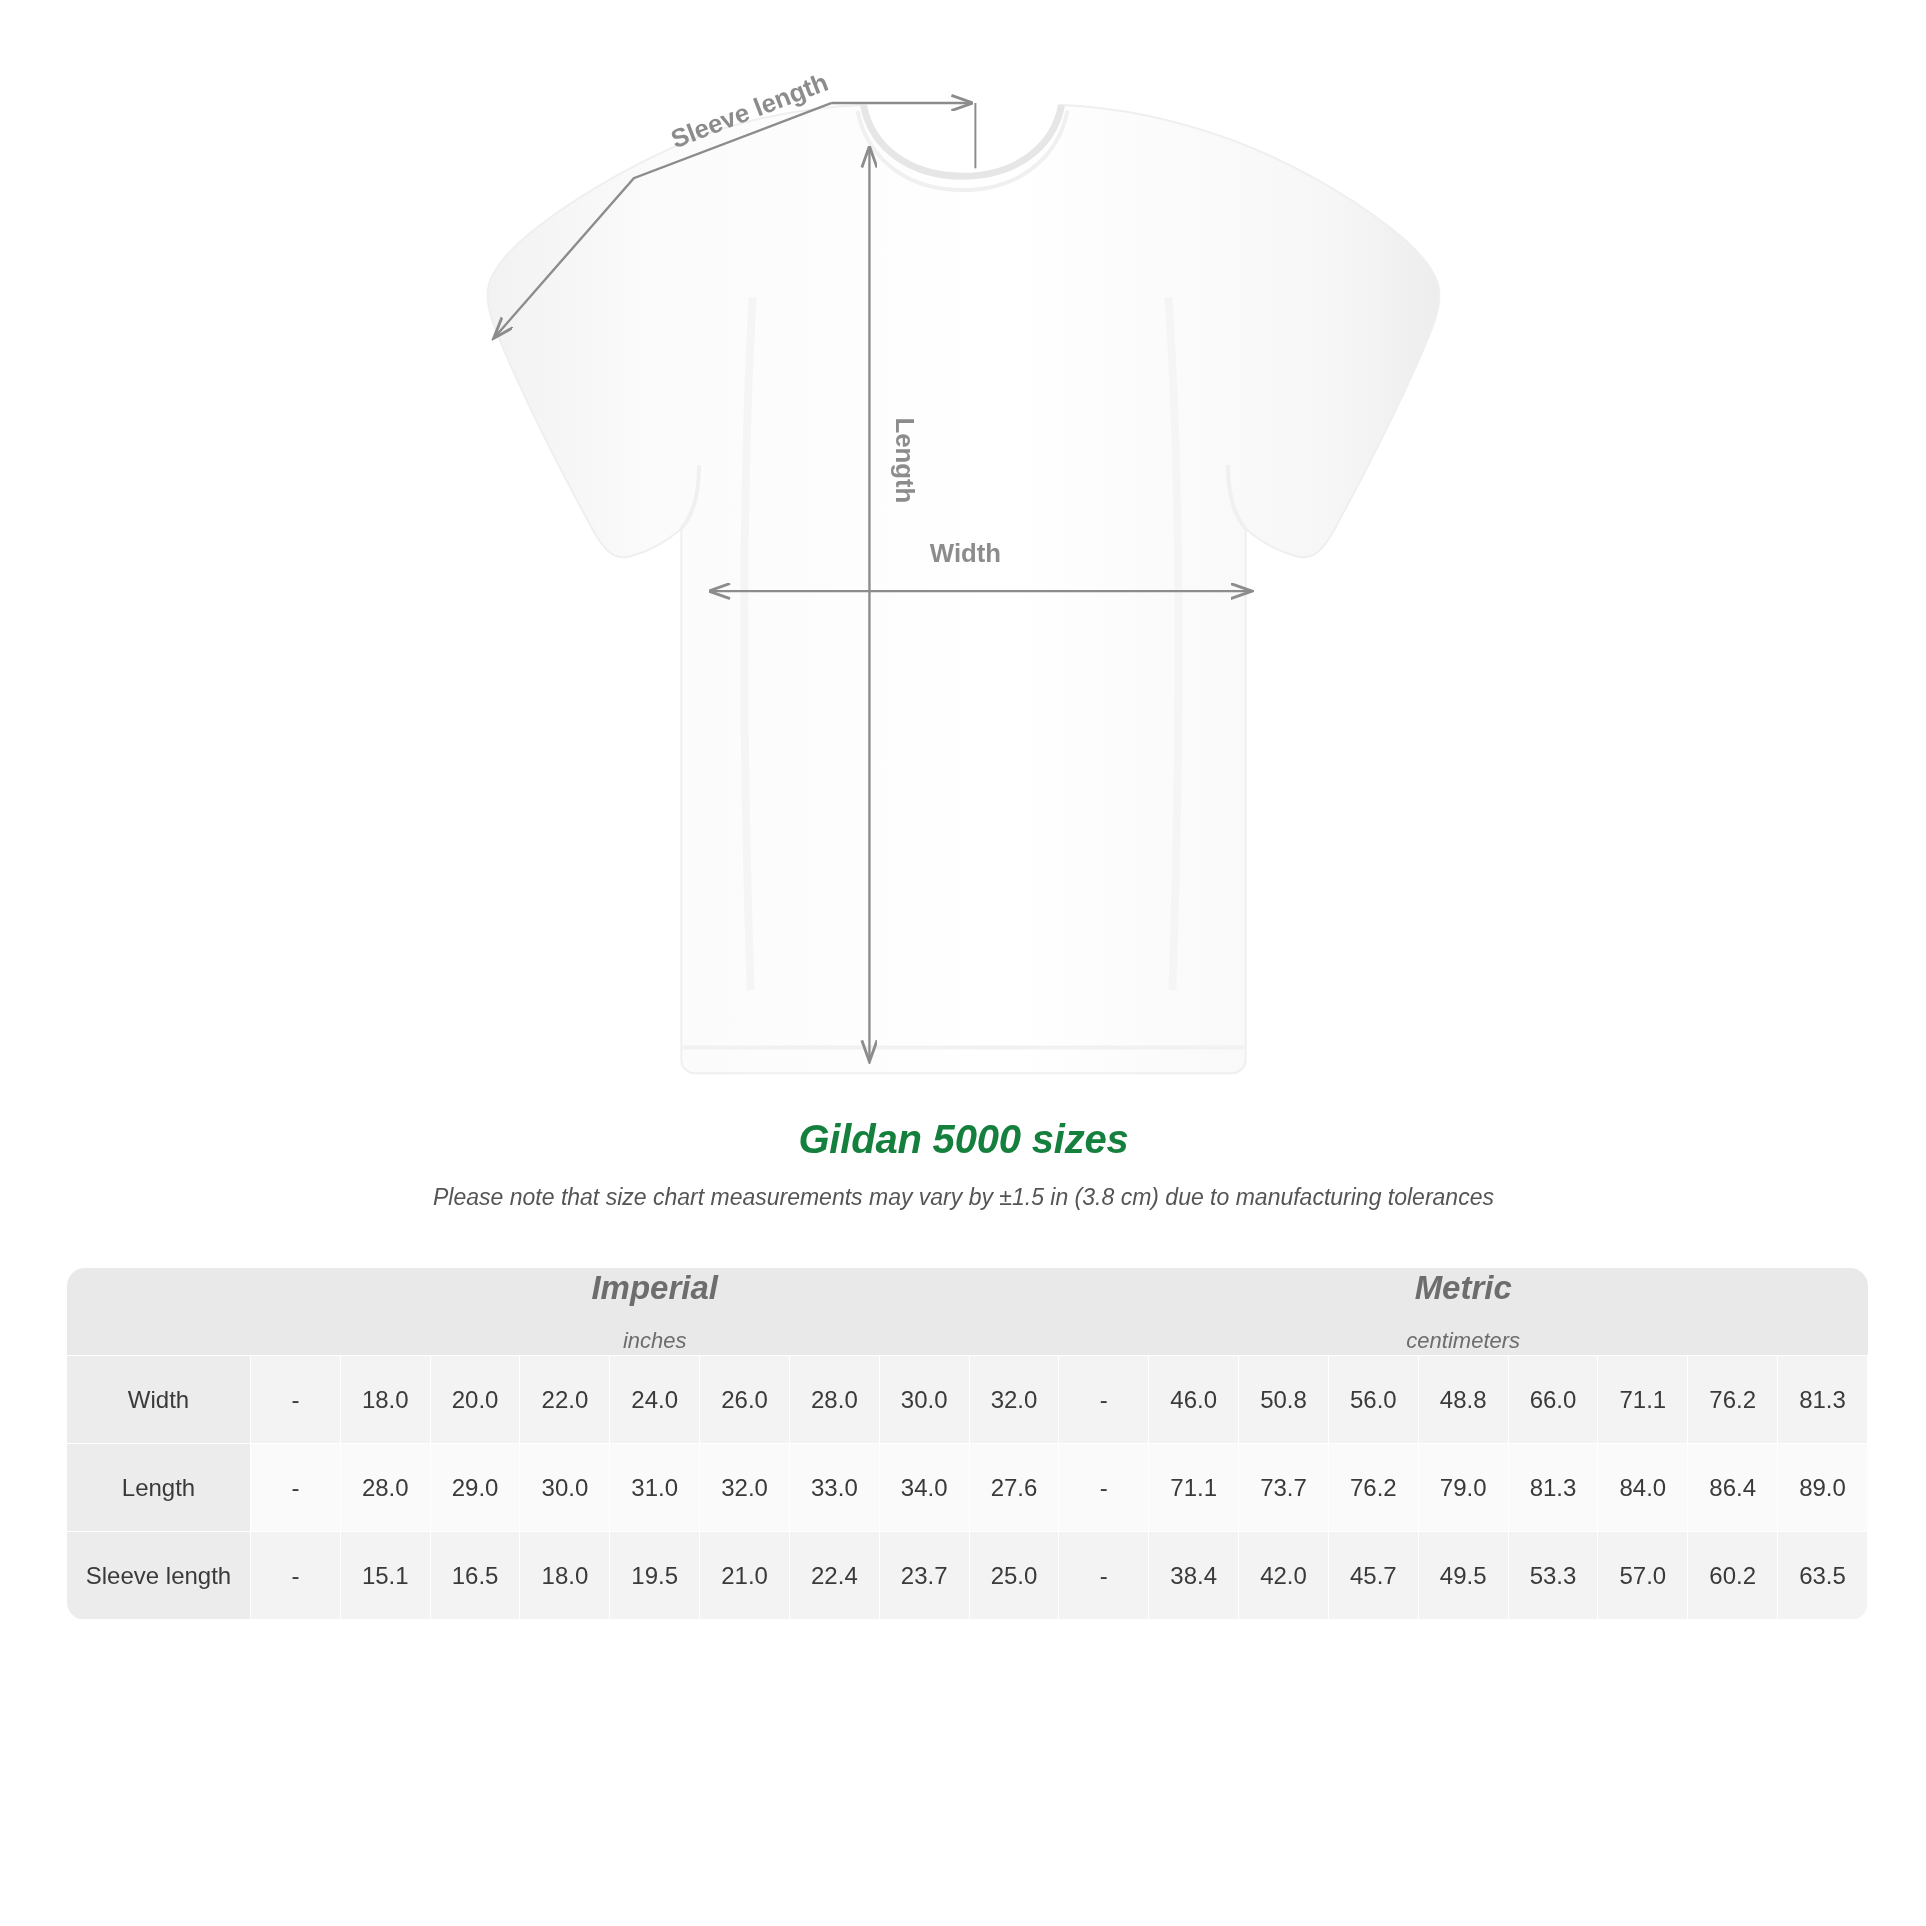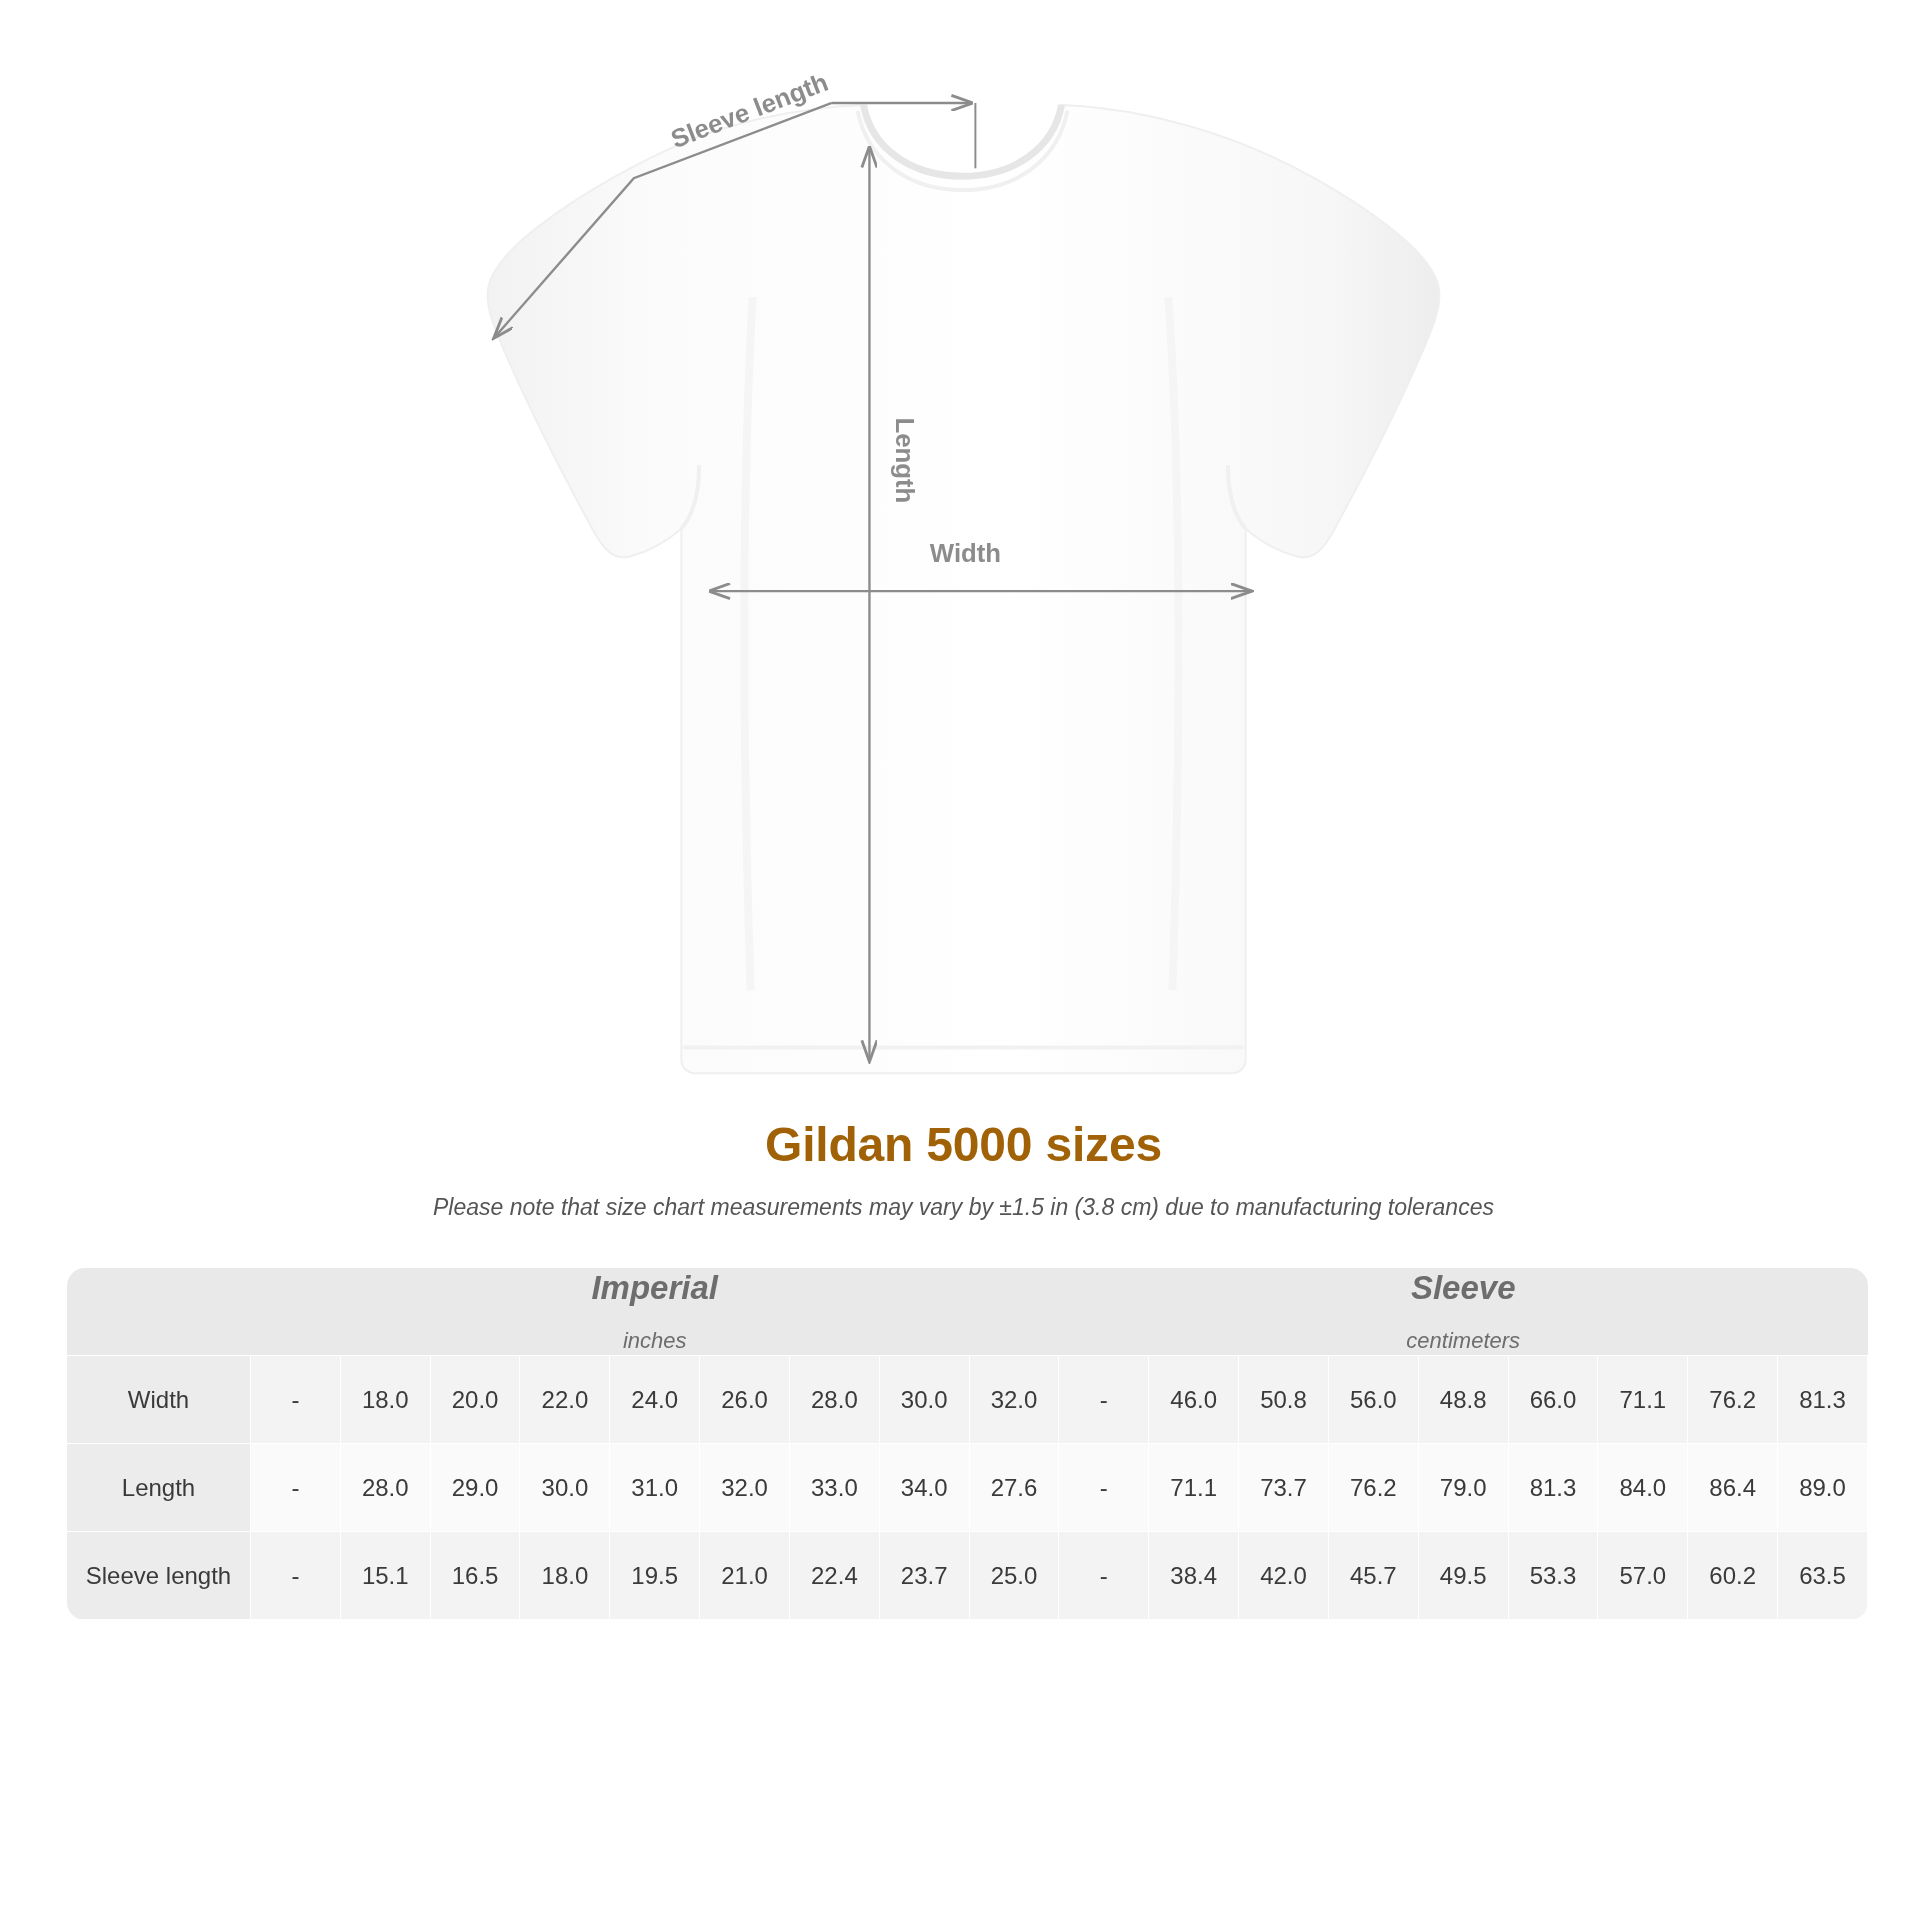--- a/index.html
+++ b/index.html
@@ -34,25 +34,26 @@
 
   
   .heading-block {
     position: absolute;
     top: 1117px;
     left: 0;
     width: 1927px;
     text-align: center;
   }
   .chart-title {
-    font-size: 48px;
-    font-weight: bold;
-    color: #a16207;
+    font-size: 40px;
+    font-weight: bold;
+    color: #15803d;
     margin: 0;
     letter-spacing: -0.2px;
+    font-style: italic;
   }
   .chart-note {
     font-size: 23px;
     font-style: italic;
     color: #555555;
     margin-top: 22px;
     text-align: center;
   }
 
   
@@ -209,21 +210,21 @@
         <col class="first-col">
       </colgroup>
       <thead>
         <tr>
           <th class="unit-head left-round"></th>
           <th class="unit-head" colspan="9">
             <div class="unit-name">Imperial</div>
             <div class="unit-sub">inches</div>
           </th>
           <th class="unit-head right-round" colspan="9">
-            <div class="unit-name">Sleeve</div>
+            <div class="unit-name">Metric</div>
             <div class="unit-sub">centimeters</div>
           </th>
         </tr>
       </thead>
       <tbody>
         <tr>
           <td class="row-label">Width</td>
           <td>-</td>
           <td>18.0</td>
           <td>20.0</td>

